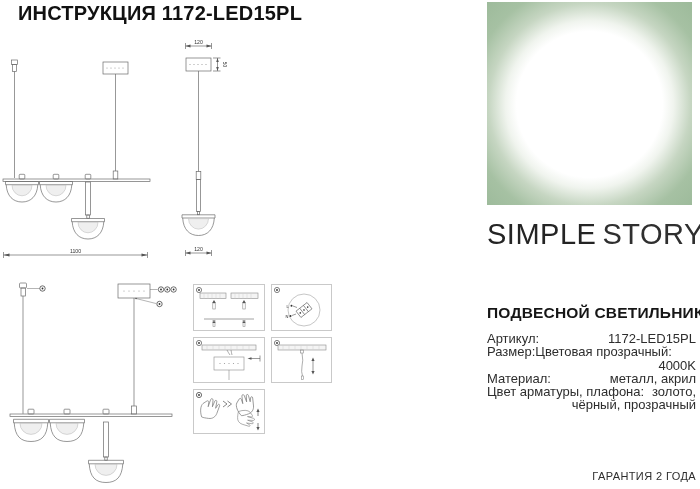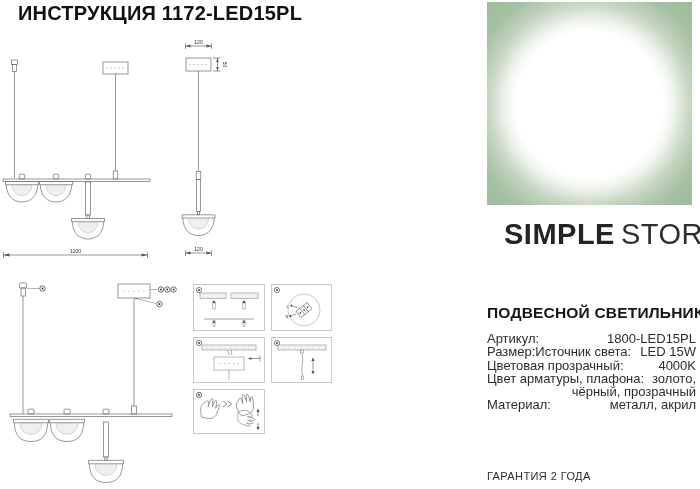--- a/index.html
+++ b/index.html
@@ -21,33 +21,33 @@
   .brand-image{
     left:487px;top:2px;width:205px;height:203px;
     background:#9bb999;
     background-image:radial-gradient(circle 150px at 50% 50.5%,
       #ffffff 0px,#ffffff 73px,#f0f4ee 84px,#c6d6c2 101px,#a6c1a3 121px,#9bb999 150px);
   }
   .logo{
     left:487px;top:218px;width:206px;text-align:center;
     font-size:29px;color:#242424;letter-spacing:.5px;white-space:nowrap;
   }
-  .logo .heavy{font-weight:700;margin-left:17px;}
+  .logo .heavy{font-weight:400;}
   .logo .light{font-weight:400;color:#2f2f2f;margin-left:6px;}
   .product-heading{
     left:487px;top:304px;font-size:15.5px;font-weight:700;color:#161616;
     letter-spacing:.2px;white-space:nowrap;
   }
   .specs{
     left:487px;top:332px;width:209px;font-size:13px;line-height:13.3px;color:#2d2d2d;
   }
   .spec-row{text-align:right;}
   .spec-label{float:left;text-align:center;}
   .warranty{
-    left:487px;top:470px;width:209px;text-align:left;
+    left:487px;top:470px;width:209px;text-align:right;
     font-size:11px;color:#2d2d2d;letter-spacing:.4px;white-space:nowrap;
   }
   text{font-family:"Liberation Sans", sans-serif;}
 </style>
 </head>
 <body>
 
 <div class="abs page-title">ИНСТРУКЦИЯ 1172-LED15PL</div>
 
 <svg class="abs drawing-svg" viewBox="0 30 340 459">
@@ -353,32 +353,29 @@
 </div>
 
 <div class="abs logo">
   <span class="heavy">SIMPLE</span><span class="light">STORY</span>
 </div>
 
 <div class="abs product-heading">ПОДВЕСНОЙ СВЕТИЛЬНИК</div>
 
 <div class="abs specs">
   <div class="spec-row">
-    <span class="spec-label">Артикул:</span><span class="spec-value">1800-LED15PL</span>
+    <span class="spec-label">Артикул:</span><span class="spec-value">1172-LED15PL</span>
   </div>
   <div class="spec-row">
     <span class="spec-label">Размер:</span>
   </div>
   <div class="spec-row">
-    <span class="spec-label">Источник света:</span><span class="spec-value">LED 15W</span>
-  </div>
-  <div class="spec-row">
     <span class="spec-label">Цветовая прозрачный:</span><span class="spec-value">4000K</span>
   </div>
   <div class="spec-row">
+    <span class="spec-label">Материал:</span><span class="spec-value">металл, акрил</span>
+  </div>
+  <div class="spec-row">
     <span class="spec-label">Цвет арматуры, плафона:</span><span class="spec-value">золото, чёрный, прозрачный</span>
   </div>
-  <div class="spec-row">
-    <span class="spec-label">Материал:</span><span class="spec-value">металл, акрил</span>
-  </div>
 </div>
 
 <div class="abs warranty">ГАРАНТИЯ 2 ГОДА</div>
 
 </body></html>

